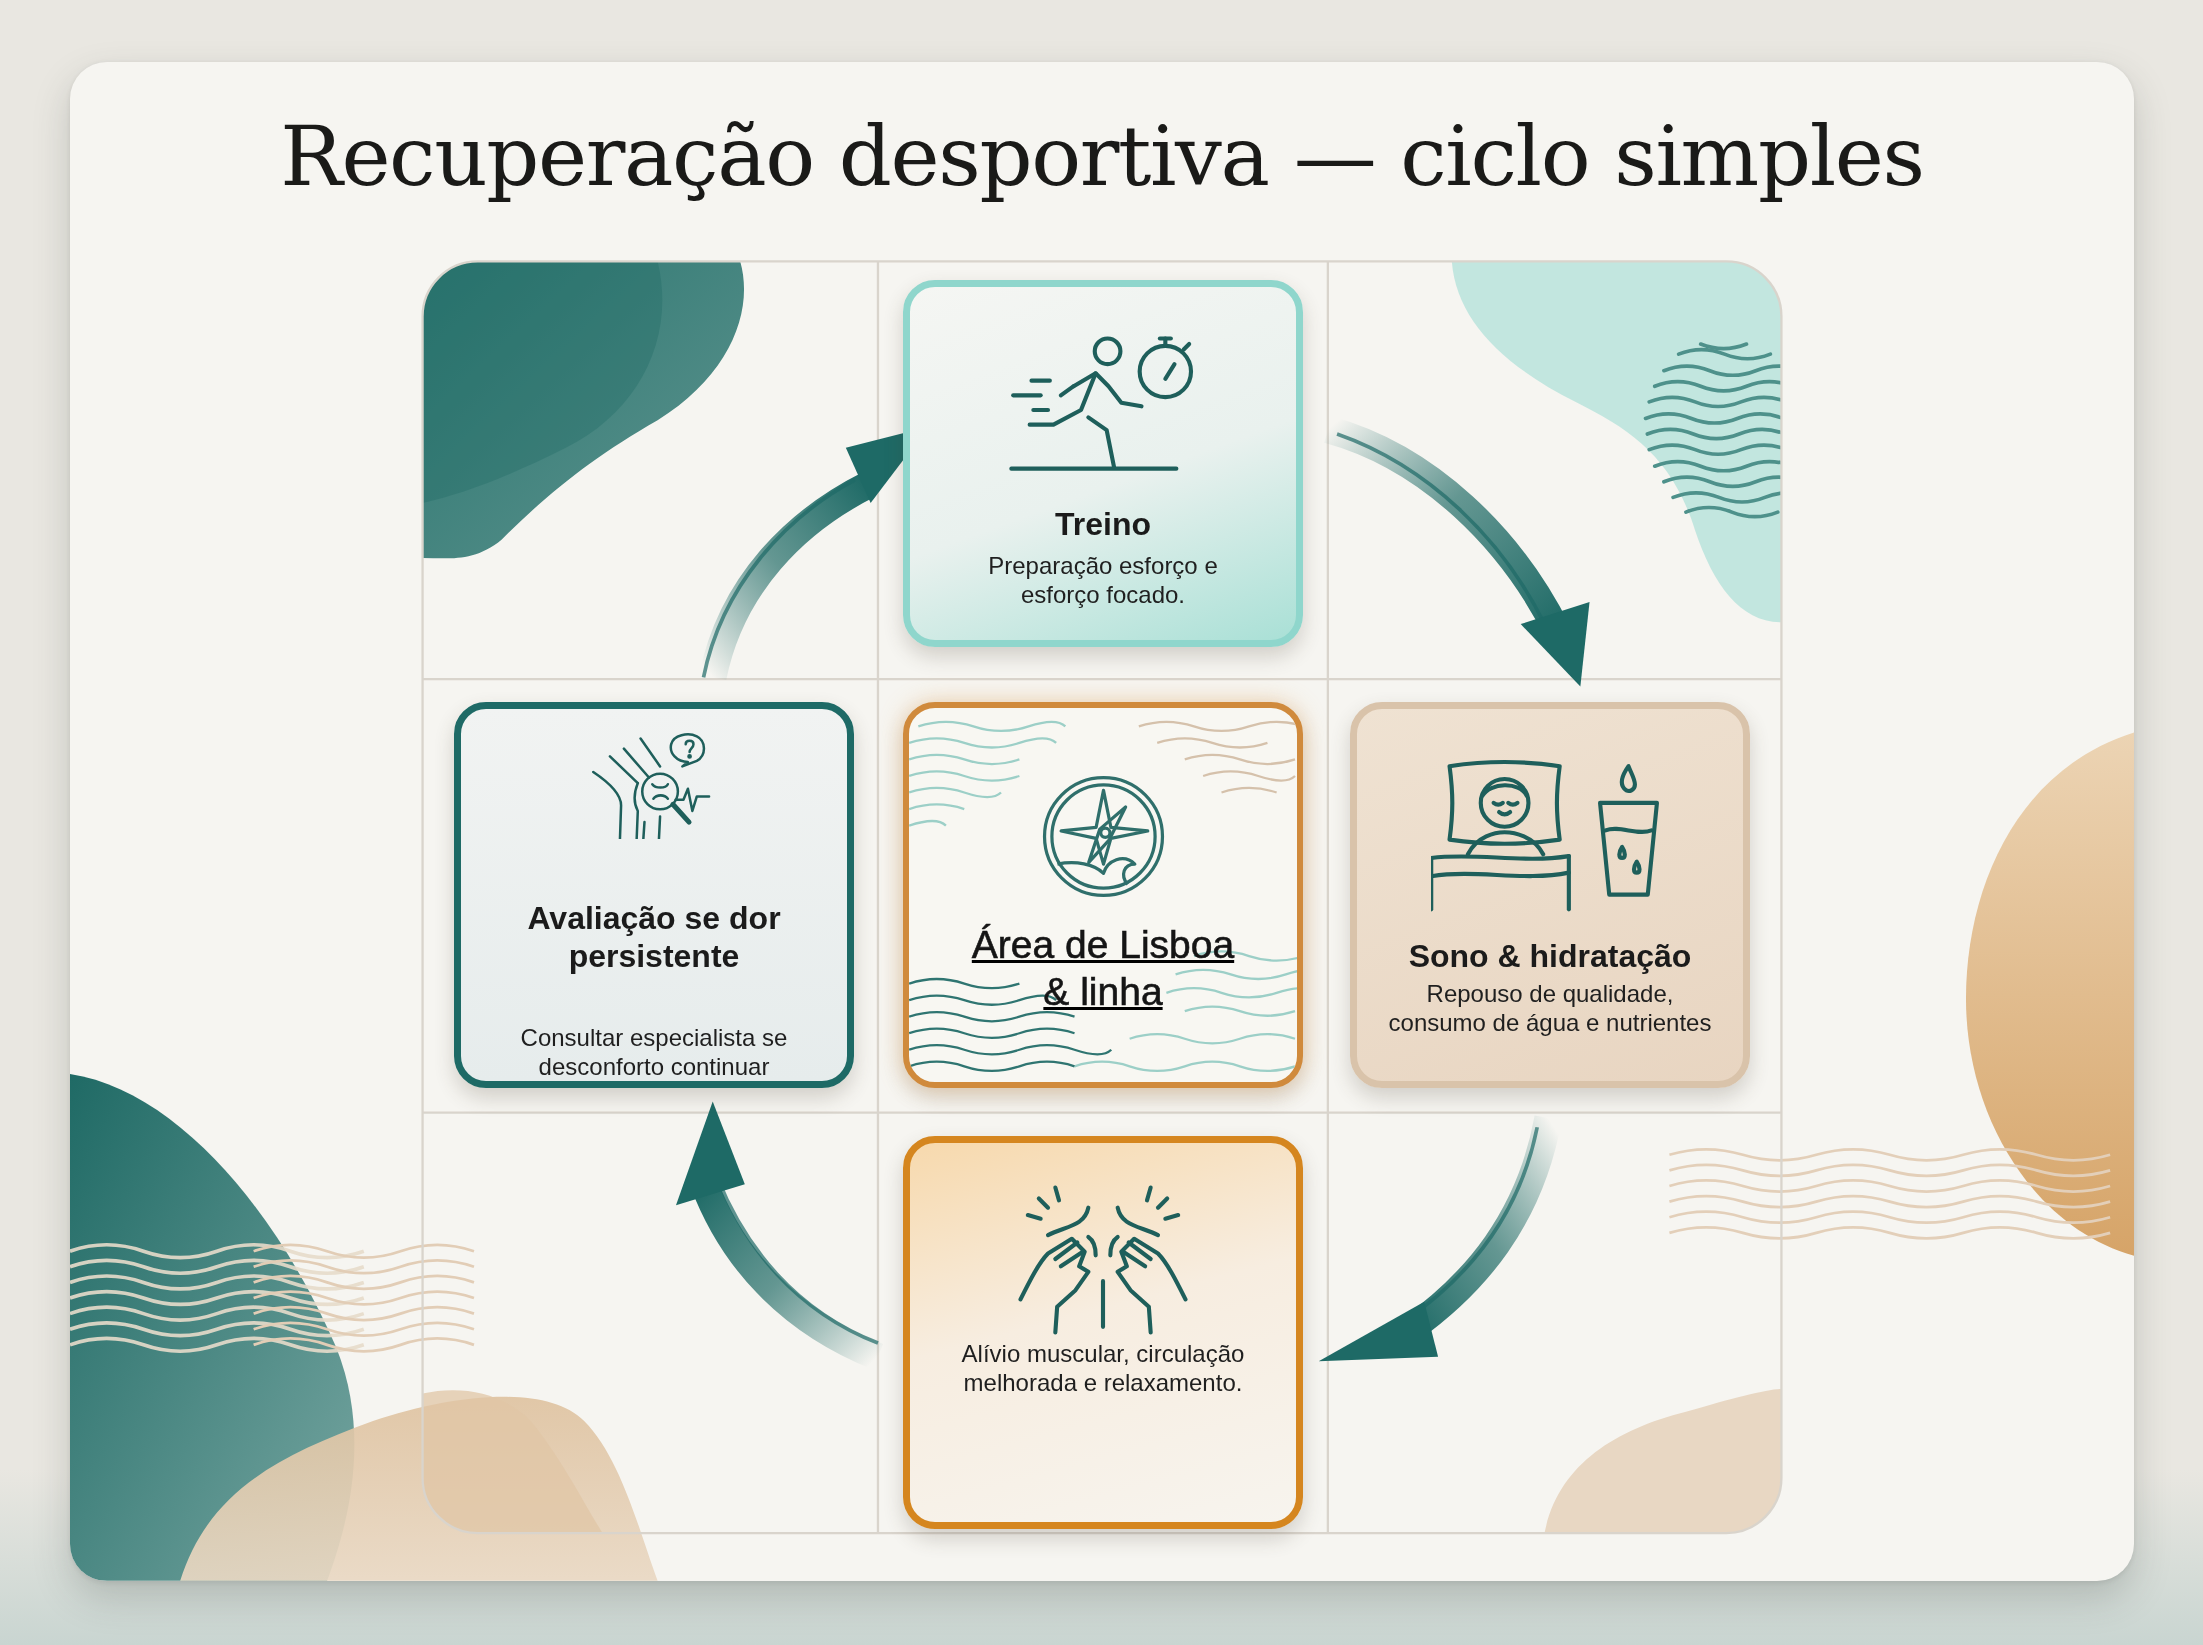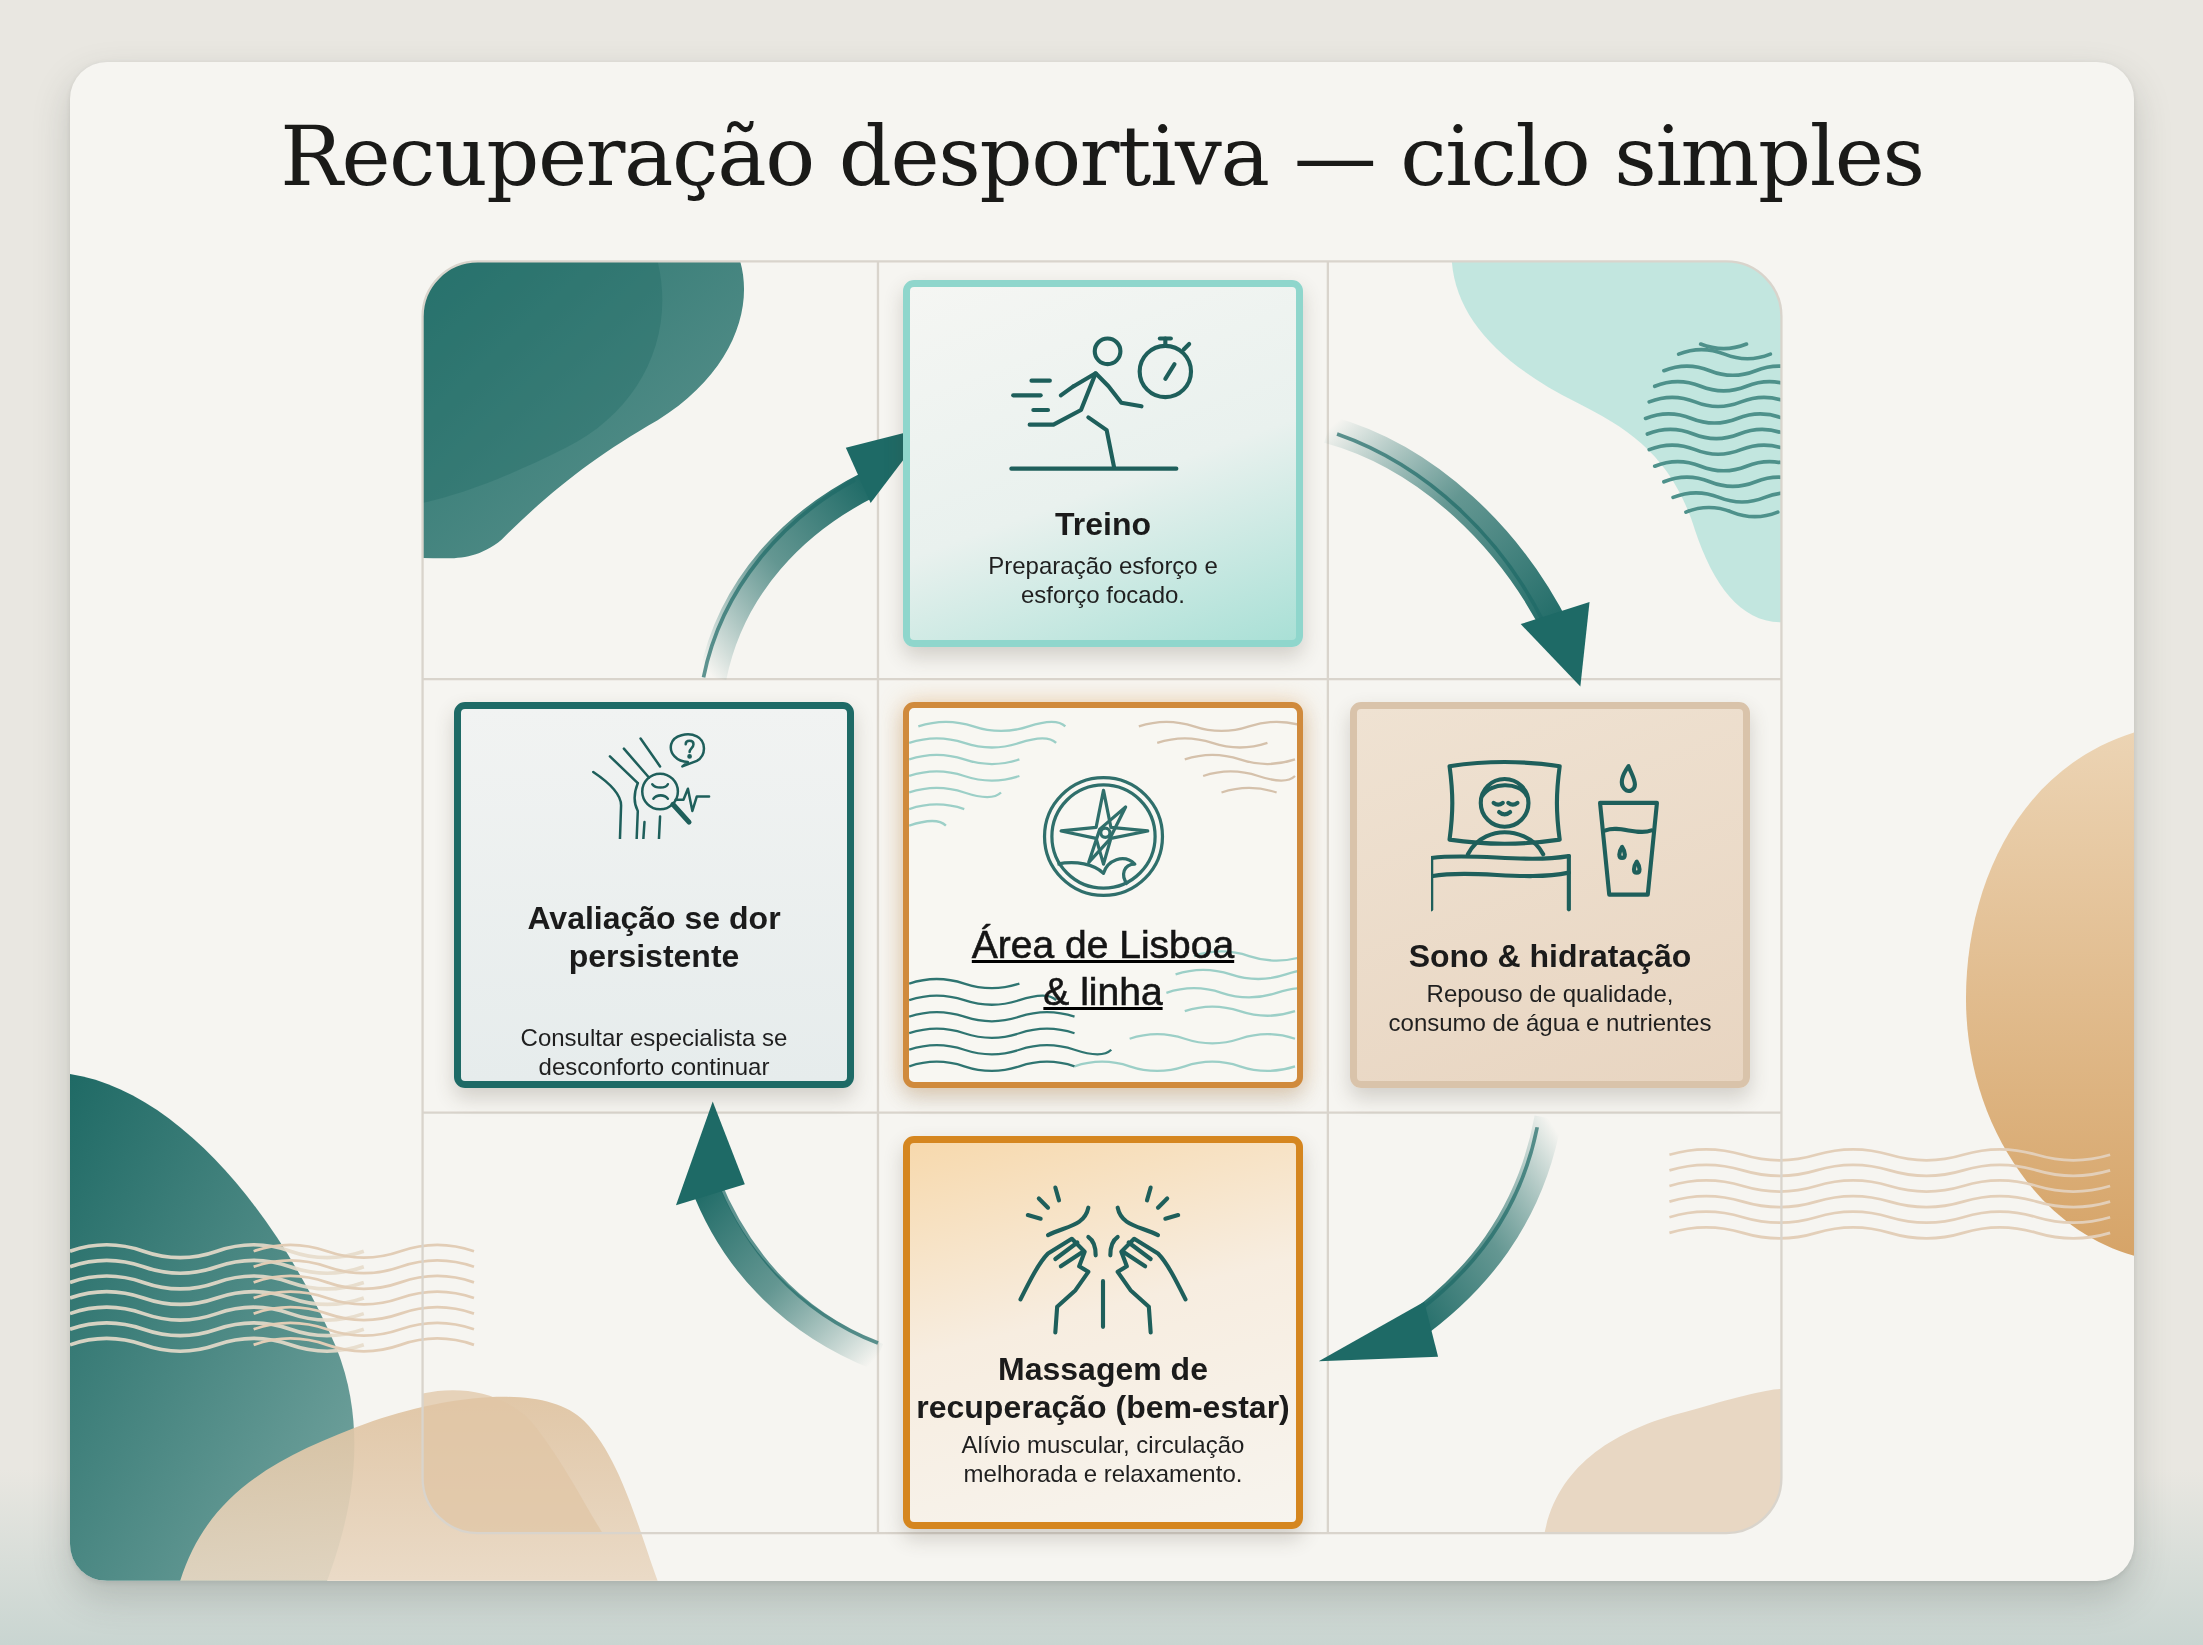--- a/index.html
+++ b/index.html
@@ -17,21 +17,21 @@
     background:#f6f5f1; border-radius:37px; overflow:hidden;
     box-shadow:0 16.5px 37px rgba(60,70,65,0.22), 0 1.8px 5.5px rgba(0,0,0,0.08);
   }
   .title {
     position:absolute; left:0; top:46px; width:100%; text-align:center;
     font-family:"DejaVu Serif", "Liberation Serif", serif;
     font-size:83px; color:#1a1a18; letter-spacing:-1.4px; margin:0; font-weight:normal;
   }
   svg.deco { position:absolute; left:0; top:0; }
   .card {
-    position:absolute; box-sizing:border-box; border-radius:11px;
+    position:absolute; box-sizing:border-box; border-radius:32px;
     display:flex; flex-direction:column; align-items:center; text-align:center;
     box-shadow:0 9.2px 20px rgba(70,60,45,0.20);
   }
   .card .icon { display:block; }
   .card .c-title { font-weight:bold; color:#1b1b1b; font-size:32px; line-height:38px; }
   .card .c-desc { color:#1f1f1f; font-size:24px; line-height:29px; margin-top:7.3px; }
 
   #card-treino {
     left:833px; top:218px; width:400px; height:367px;
     border:7.3px solid #8fd6cc;
@@ -362,24 +362,20 @@
         <path d="M116 72 C 110 76, 108 84, 108 92"></path>
         <path d="M10 140 C 20 120, 30 100, 40 90 L 66 74 L 80 88 L 74 104 L 84 110 L 70 130 L 50 148 L 48 176"></path>
         <path d="M48 96 L 72 78"></path>
           <path d="M54 104 L 78 88"></path>
         <path d="M190 140 C 180 120, 170 100, 160 90 L 134 74 L 120 88 L 126 104 L 116 110 L 130 130 L 150 148 L 152 176"></path>
         <path d="M152 96 L 128 78"></path>
           <path d="M146 104 L 122 88"></path>
         <line x1="100" y1="120" x2="100" y2="170"></line>
       </g>
     </svg>
-    <div class="c-title" style="margin-top:14.7px">
-      <div>Massagem de</div>
-      <div>recuperação (bem-estar)</div>
-    </div>
     <div class="c-desc" style="margin-top:3.7px">
       <div>Alívio muscular, circulação</div>
       <div>melhorada e relaxamento.</div>
     </div>
   </div>
 
 </div>
 
 
 </body></html>

